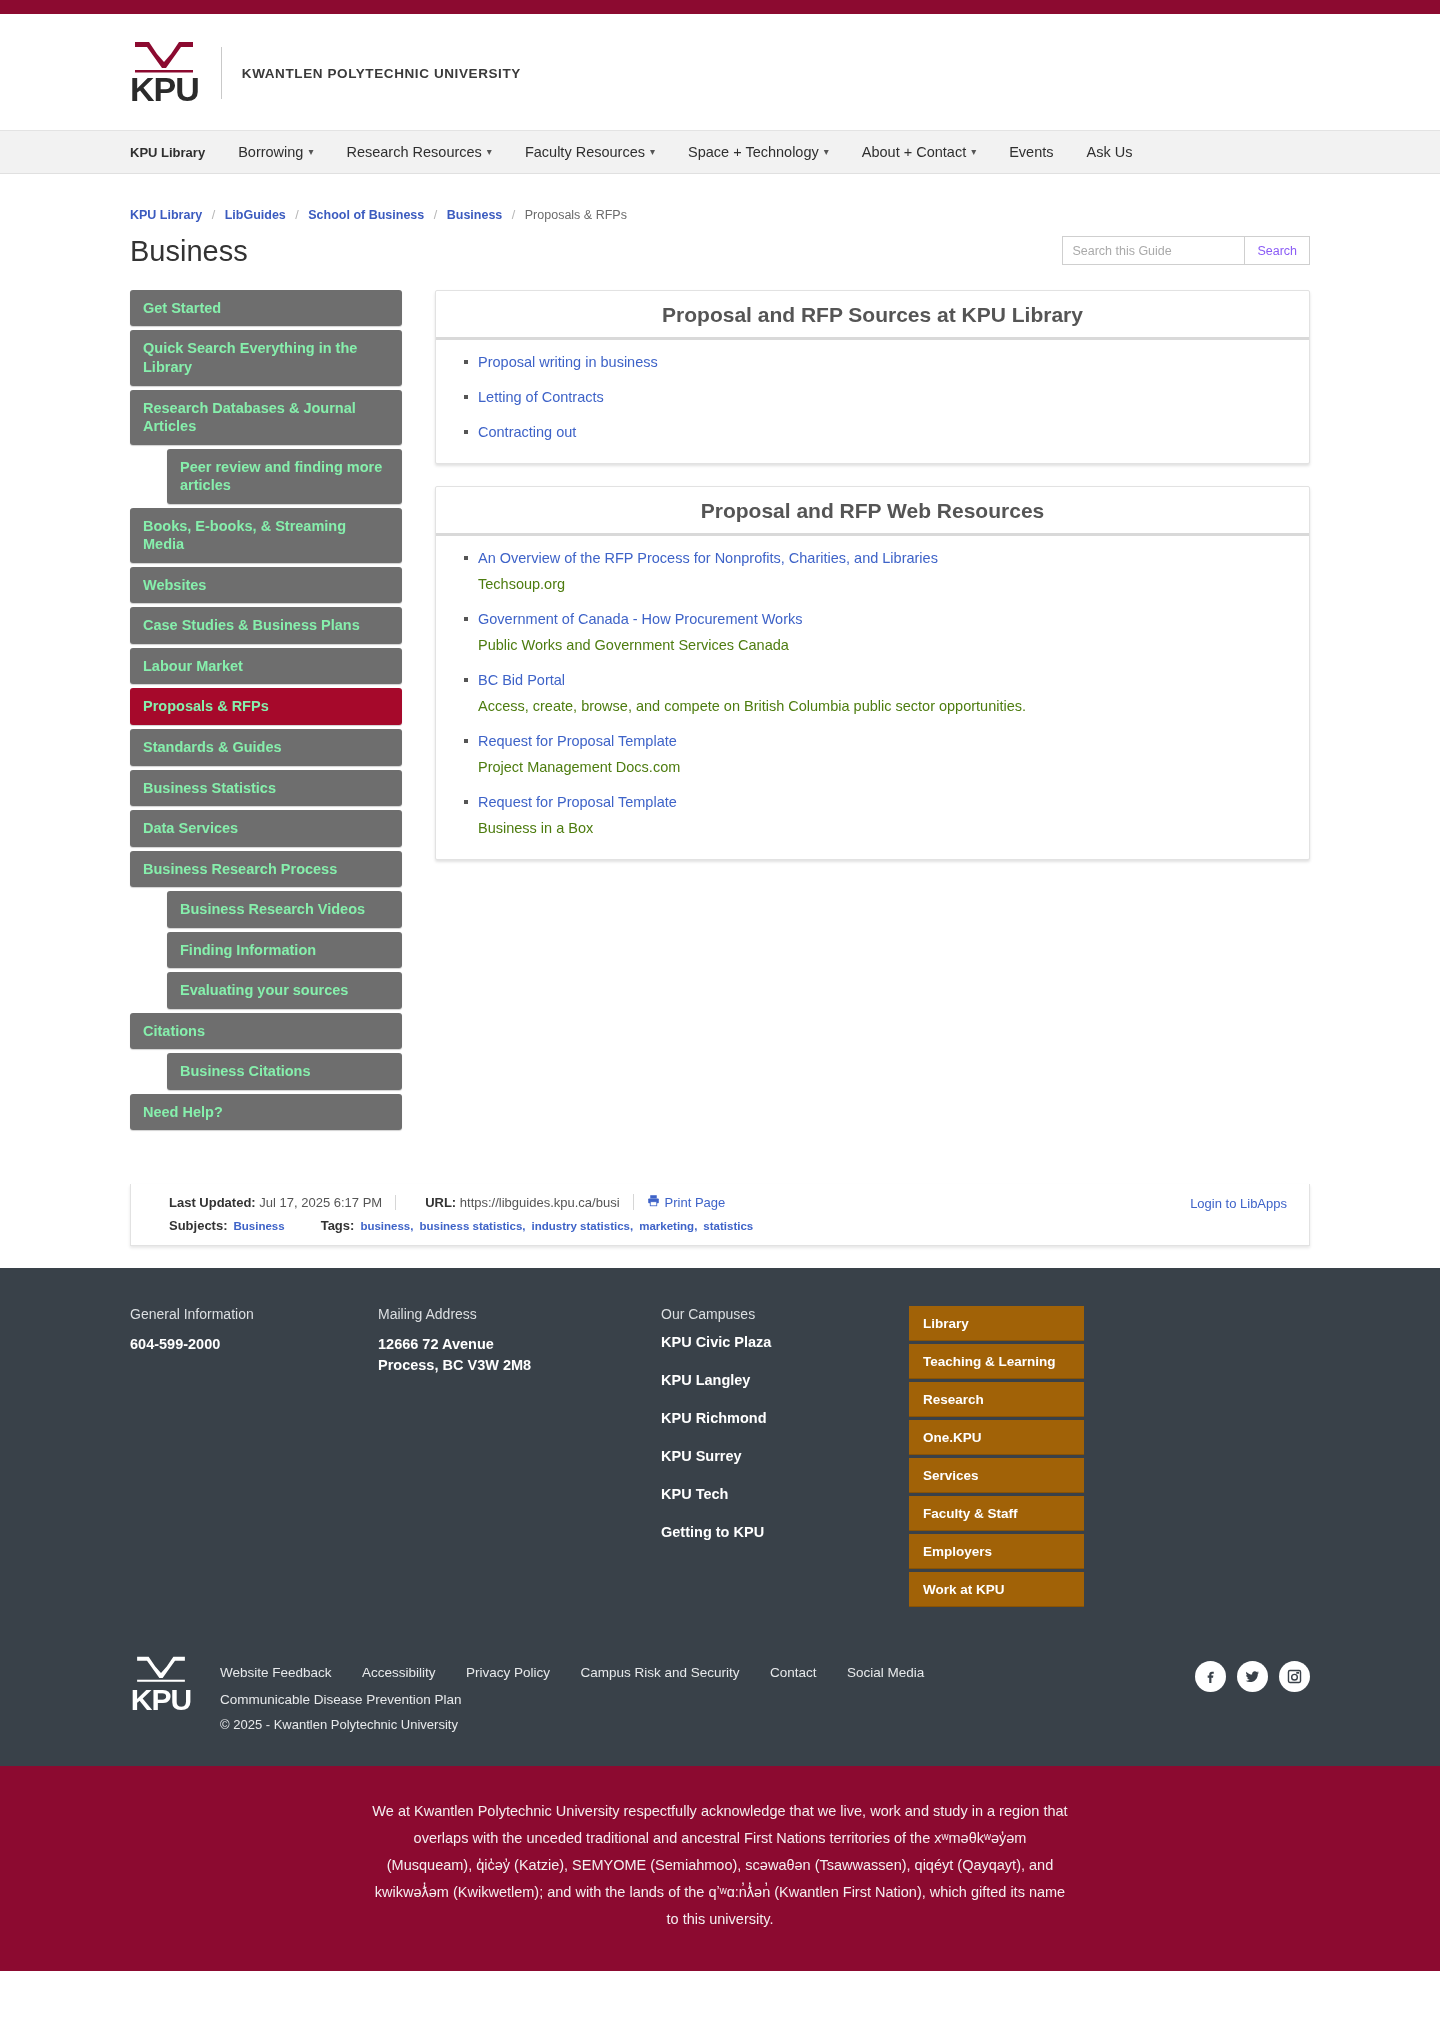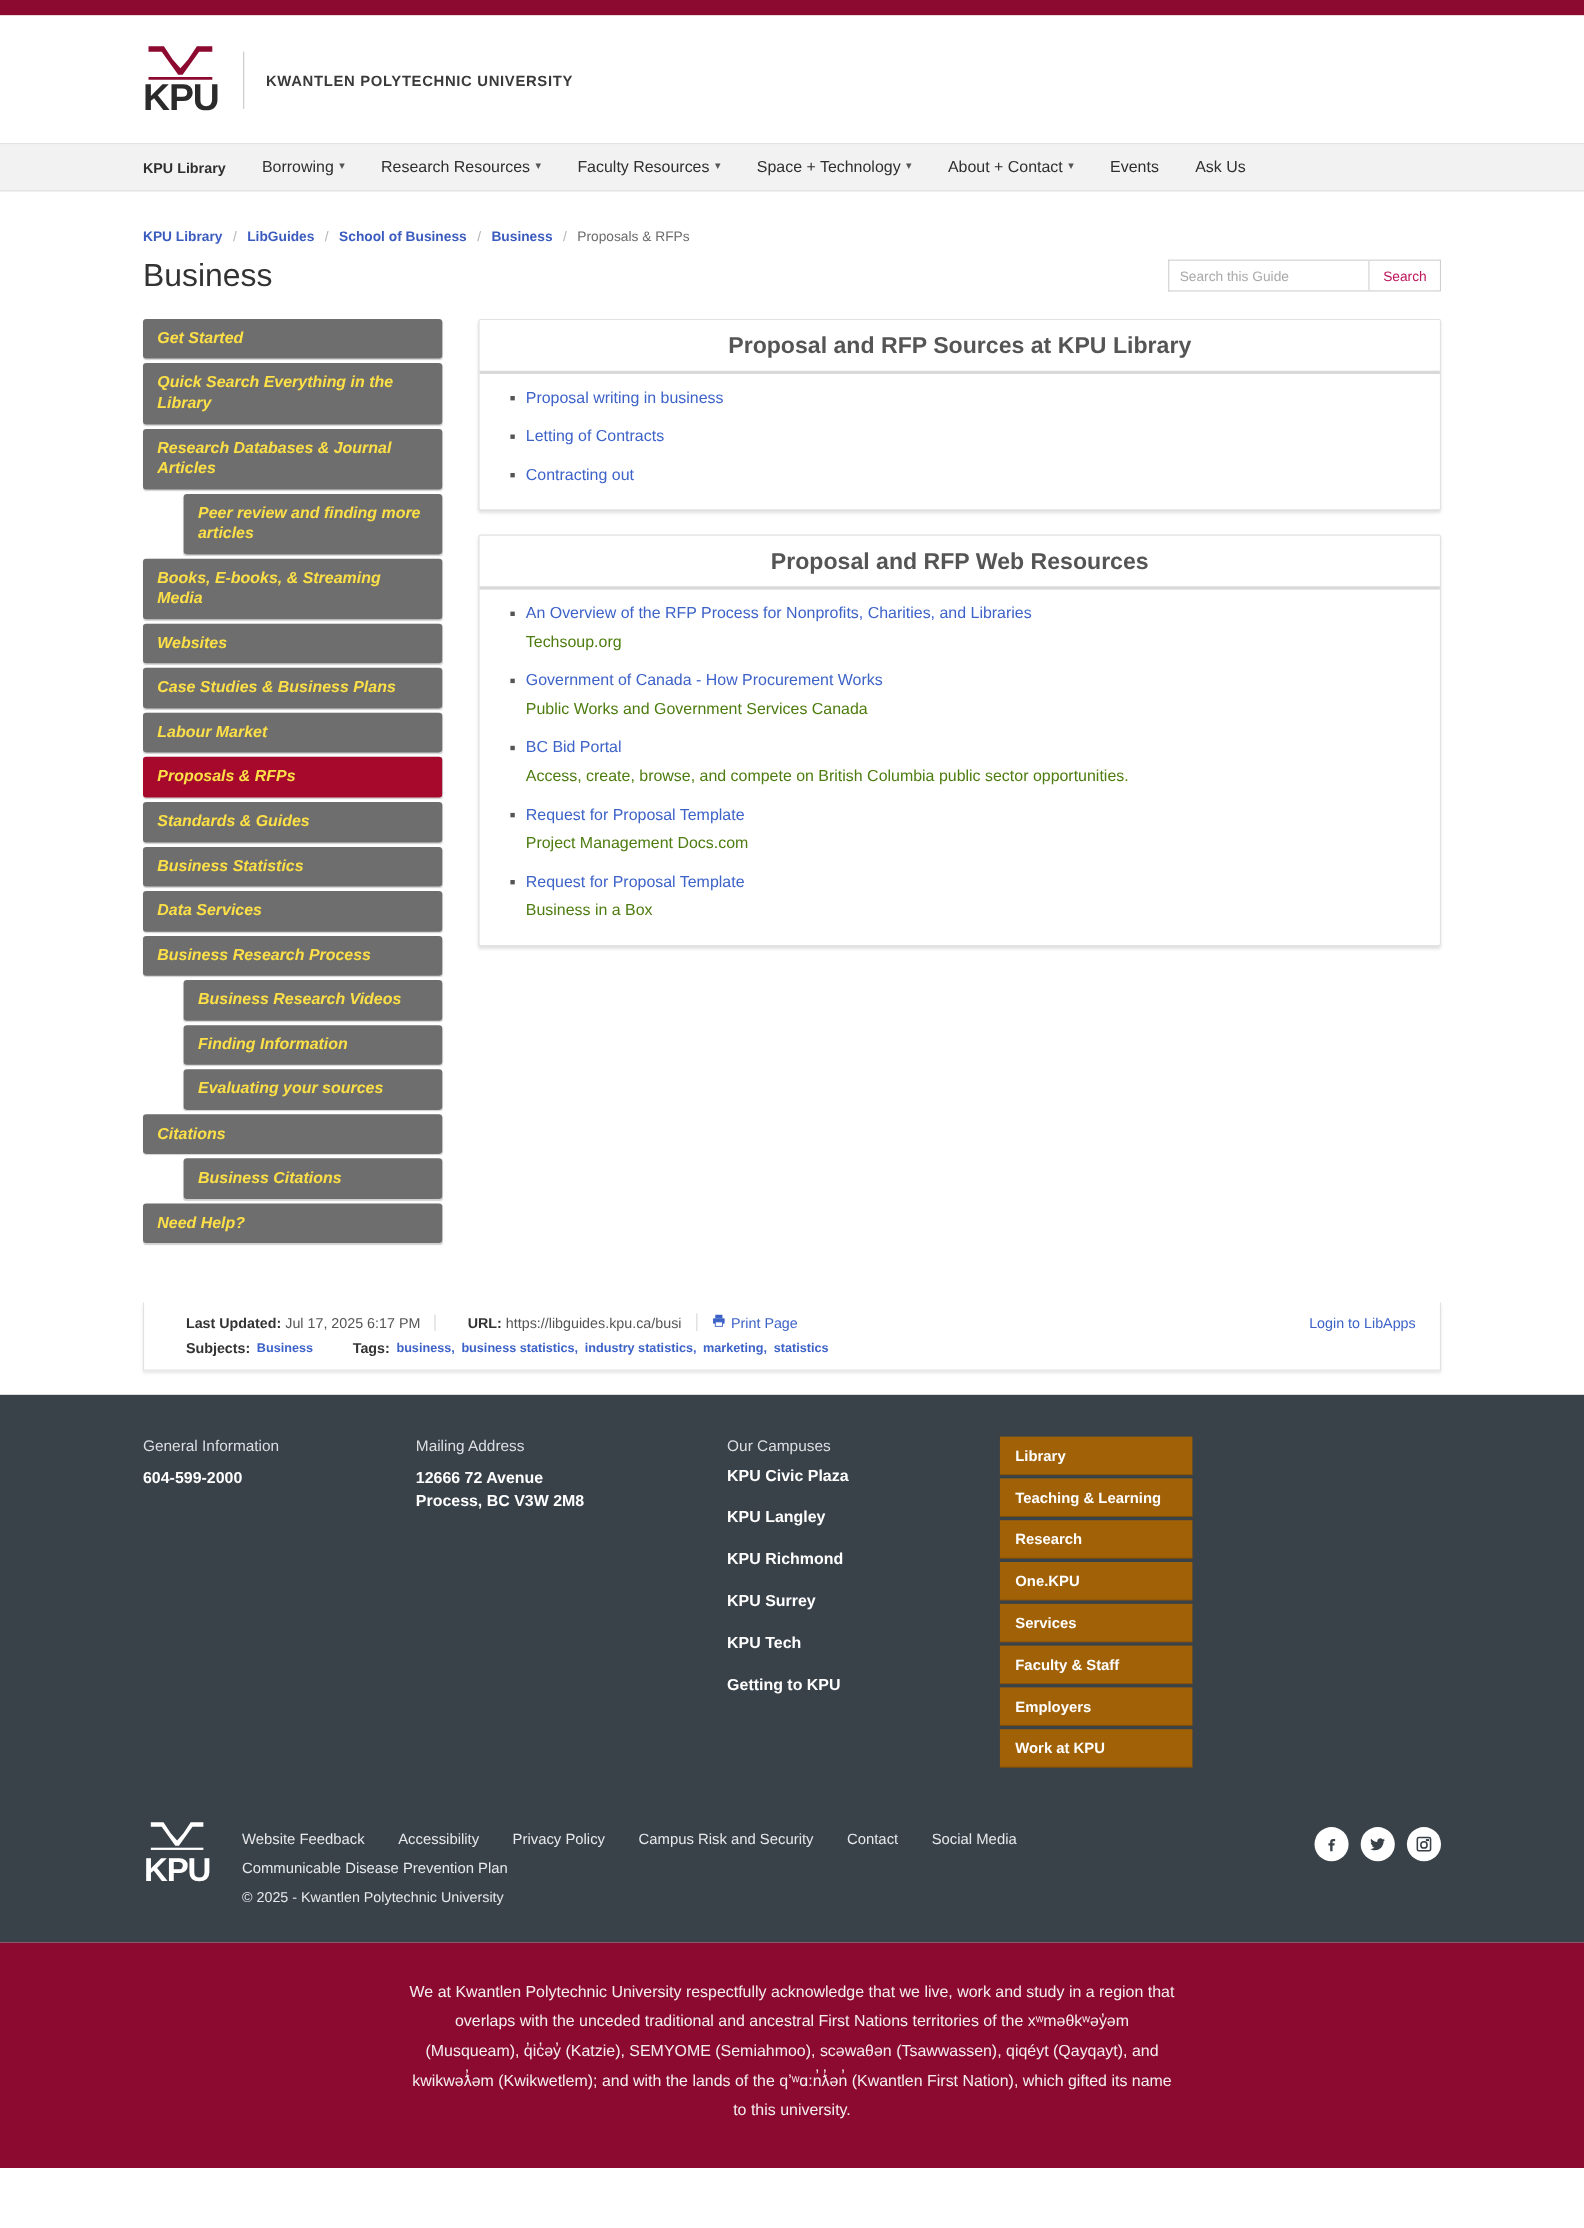--- a/index.html
+++ b/index.html
@@ -51,31 +51,31 @@
   .guide-title { font-size:29px; font-weight:400; color:#333; line-height:1.1; margin:0; }
   .guide-search { display:flex; height:29px; }
   .guide-search input {
     width:182px; height:29px; border:1px solid #cfcfcf; border-right:none;
     font-size:12.5px; padding:0 9px; color:#555; outline:none; background:#fff;
     font-family:"Liberation Sans", sans-serif;
   }
   .guide-search input::placeholder { color:#aaa; }
   .guide-search button {
     height:29px; border:1px solid #cfcfcf; background:#fff; font-size:12.5px;
-    padding:0 12px; color:#be185d; cursor:pointer; font-family:"Liberation Sans", sans-serif;
+    padding:0 12px; color:#8b5cf6; cursor:pointer; font-family:"Liberation Sans", sans-serif;
   }
 
   .cols { display:flex; gap:33px; margin-top:22px; padding-bottom:10px; }
 
   
   .sidebar { width:272px; flex:0 0 272px; }
   .side-item {
-    background:#6e6e6e; color:#fde047; font-weight:700; font-size:14.5px;
+    background:#6e6e6e; color:#86efac; font-weight:700; font-size:14.5px;
     line-height:1.28; padding:9px 13px; margin-bottom:4px; border-radius:3px;
-    cursor:pointer; box-shadow:0 1px 1px rgba(0,0,0,.18);font-style:italic;
+    cursor:pointer; box-shadow:0 1px 1px rgba(0,0,0,.18);
   }
   .side-item.active { background:#a6092b; }
   .side-item.sub { margin-left:37px; padding:9px 13px; }
 
   
   .content { flex:1 1 auto; }
   .box {
     background:#fff; border:1px solid #e2e2e2; border-radius:2px;
     box-shadow:0 2px 3px rgba(0,0,0,.12); margin-bottom:22px;
   }

